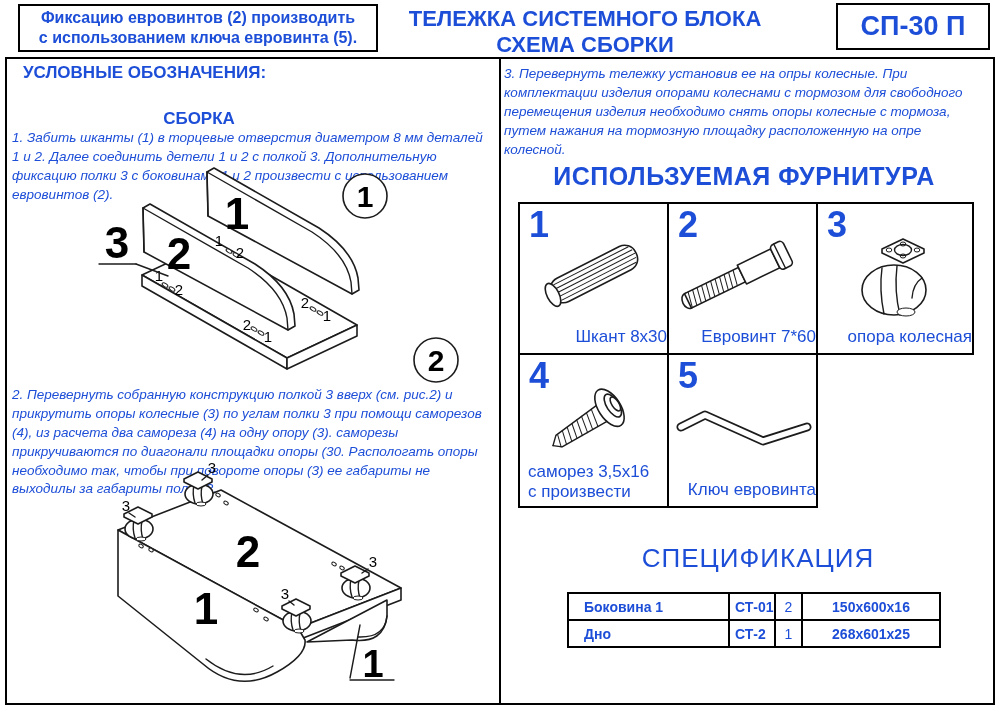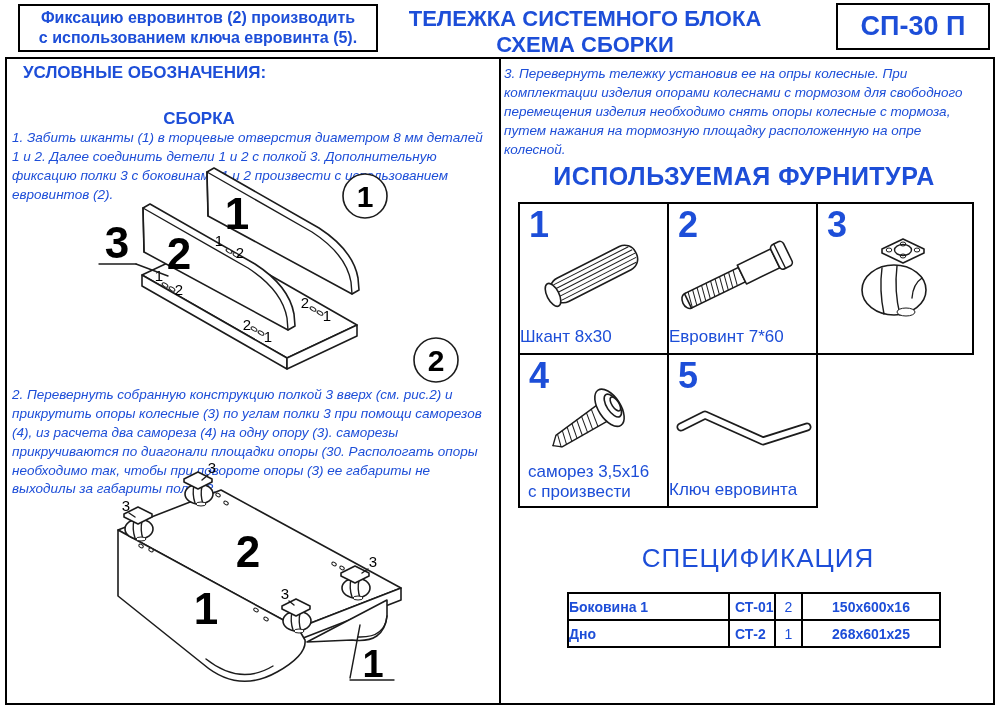--- a/index.html
+++ b/index.html
@@ -26,35 +26,35 @@
   #step3{left:497px;top:6px;width:482px;}
   #fig1{left:3px;top:103px;}
   #fig2{left:3px;top:400px;}
   #hw-title{left:508px;top:103px;width:458px;text-align:center;
     font-size:25px;font-weight:bold;letter-spacing:0.5px;}
   
   #hw-grid{left:511px;top:143px;width:458px;height:306px;}
   .hw-cell{position:absolute;border:2px solid #000;background:#fff;box-sizing:border-box;}
   .hw-num{position:absolute;left:9px;top:0px;font-size:36px;font-weight:bold;line-height:1.15;}
   .hw-icon{position:absolute;left:0;top:16px;}
-  .hw-caption{position:absolute;left:0;bottom:6px;width:100%;text-align:left;font-size:17px;}
+  .hw-caption{position:absolute;left:0;bottom:6px;width:100%;text-align:right;font-size:17px;}
   .hw-caption.left{width:132px;left:8px;text-align:left;line-height:1.18;bottom:4px;}
   #hw-cell-1{left:0;top:0;width:151px;height:153px;}
   #hw-cell-2{left:149px;top:0;width:151px;height:153px;}
   #hw-cell-3{left:298px;top:0;width:158px;height:153px;}
   #hw-cell-4{left:0;top:151px;width:151px;height:155px;}
   #hw-cell-5{left:149px;top:151px;width:151px;height:155px;}
   
   #spec-title{left:546px;top:484px;width:410px;text-align:center;font-size:26px;letter-spacing:1px;}
   #spec-table{left:560px;top:533px;border:2px solid #000;background:#fff;}
   .spec-row{display:flex;height:25px;}
   .spec-row + .spec-row{border-top:2px solid #000;}
   .spec-cell{display:flex;align-items:center;font-size:14px;font-weight:bold;box-sizing:border-box;}
   .spec-cell + .spec-cell{border-left:2px solid #000;}
-  .sc-name{width:159px;padding-left:0;}
+  .sc-name{width:159px;padding-left:15px;}
   .sc-code{width:46px;padding-left:5px;}
   .sc-qty{width:27px;justify-content:center;font-weight:normal;}
   .sc-size{width:138px;justify-content:center;}
   
   svg .ln{fill:#fff;stroke:#1c1c1c;stroke-width:1.6;stroke-linejoin:round;}
   svg .ln2{fill:none;stroke:#1c1c1c;stroke-width:1.4;stroke-linejoin:round;stroke-linecap:round;}
   svg .thin{fill:#fff;stroke:#1c1c1c;stroke-width:1;}
   svg text{font-family:"Liberation Sans",sans-serif;fill:#000;}
   svg .big{font-size:44px;font-weight:bold;text-anchor:middle;}
   svg .mid{font-size:30px;font-weight:bold;text-anchor:middle;}
@@ -240,20 +240,21 @@
             <g transform="translate(9,-27)">
               <path class="ln" d="M-21,-6 L0,-16 L21,-6 L21,-2 L0,8 L-21,-2 Z"></path>
               <ellipse class="thin" cx="0" cy="-11" rx="2.8" ry="2"></ellipse>
               <ellipse class="thin" cx="14" cy="-5" rx="2.8" ry="2"></ellipse>
               <ellipse class="thin" cx="0" cy="1" rx="2.8" ry="2"></ellipse>
               <ellipse class="thin" cx="-14" cy="-5" rx="2.8" ry="2"></ellipse>
               <ellipse class="ln2" cx="0" cy="-5" rx="8.5" ry="5.5"></ellipse>
             </g>
           </g>
         </svg>
+        <div class="hw-caption">опора колесная</div>
       </div>
 
       <div id="hw-cell-4" class="hw-cell">
         <span class="hw-num">4</span>
         <svg class="hw-icon" width="147" height="96" viewBox="0 0 147 96">
           <g transform="translate(66,52) rotate(-33)">
             <path class="ln2" d="M-40,1 L-32,-6 L18,-9"></path>
             <path class="ln2" d="M-40,1 L-33,7 L18,10"></path>
             <line class="thin" x1="-30" y1="-6" x2="-34" y2="7"></line>
             <line class="thin" x1="-24" y1="-6.5" x2="-28" y2="7.5"></line>

